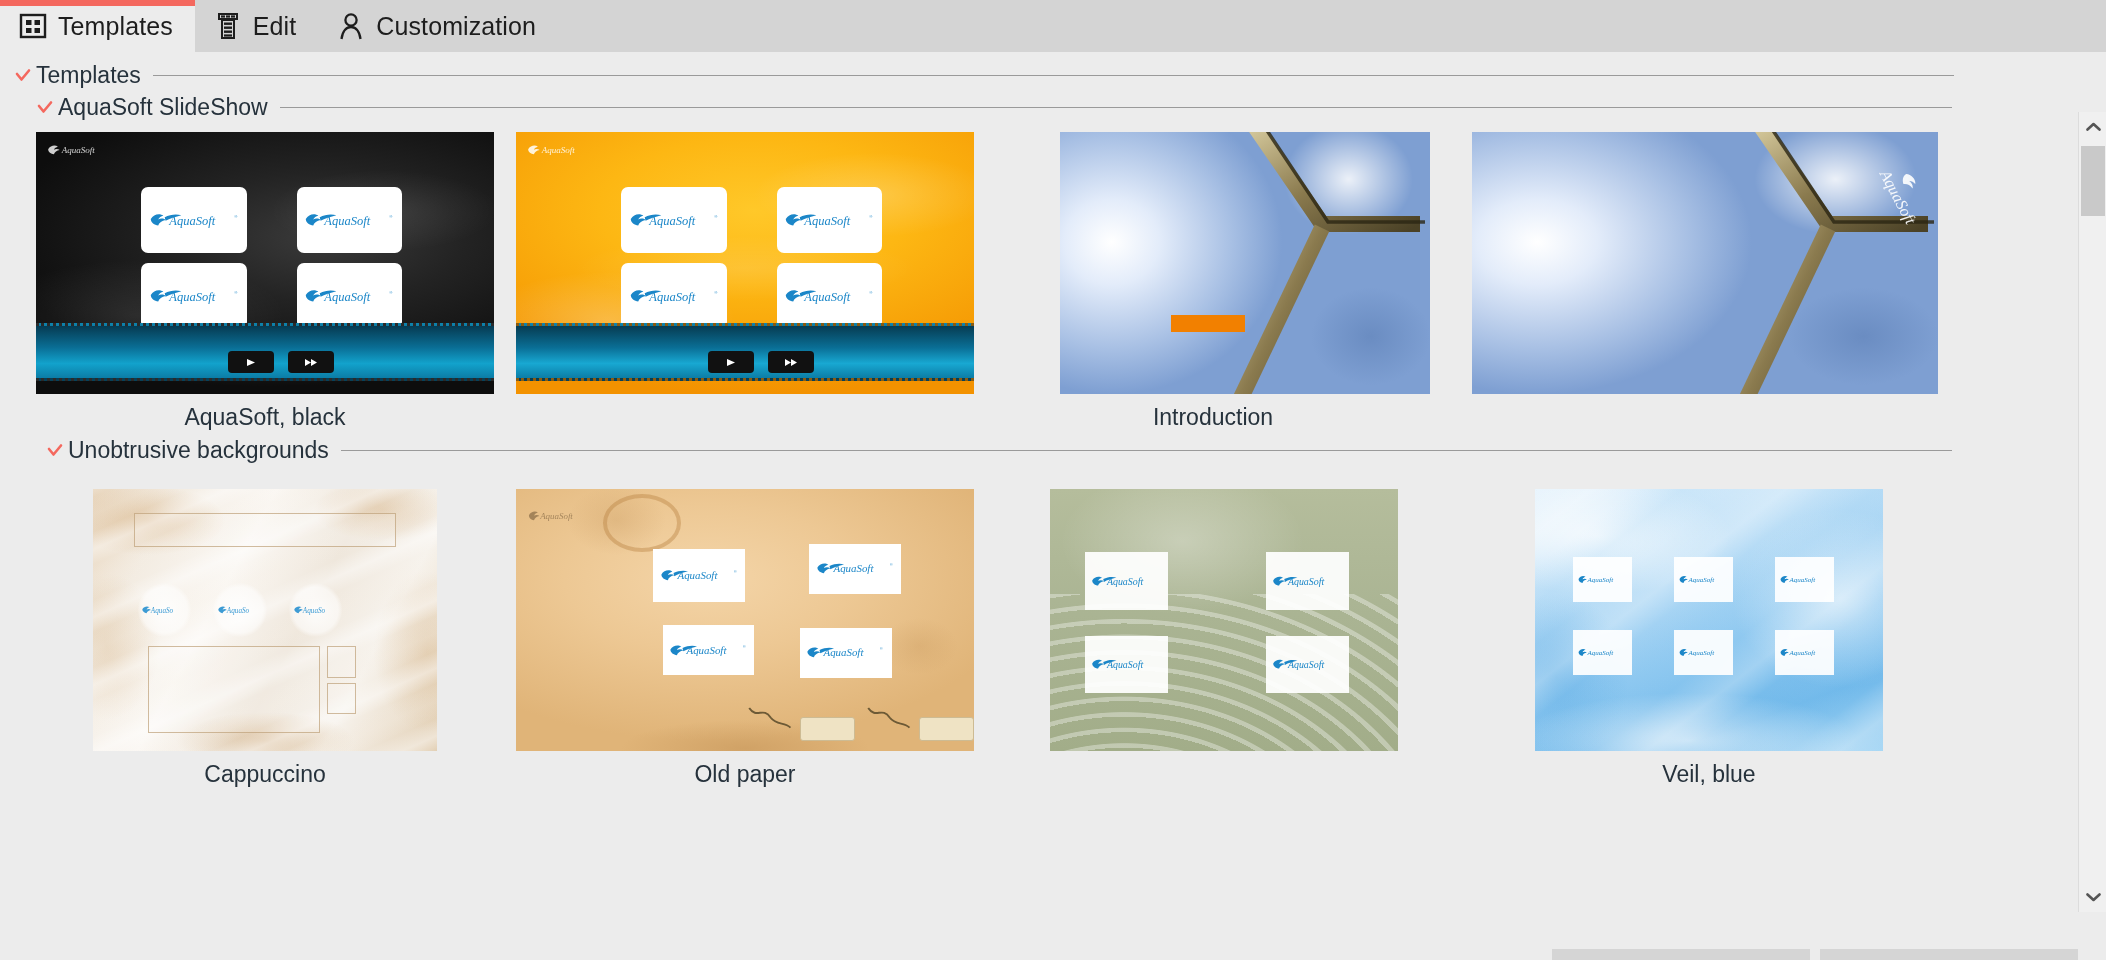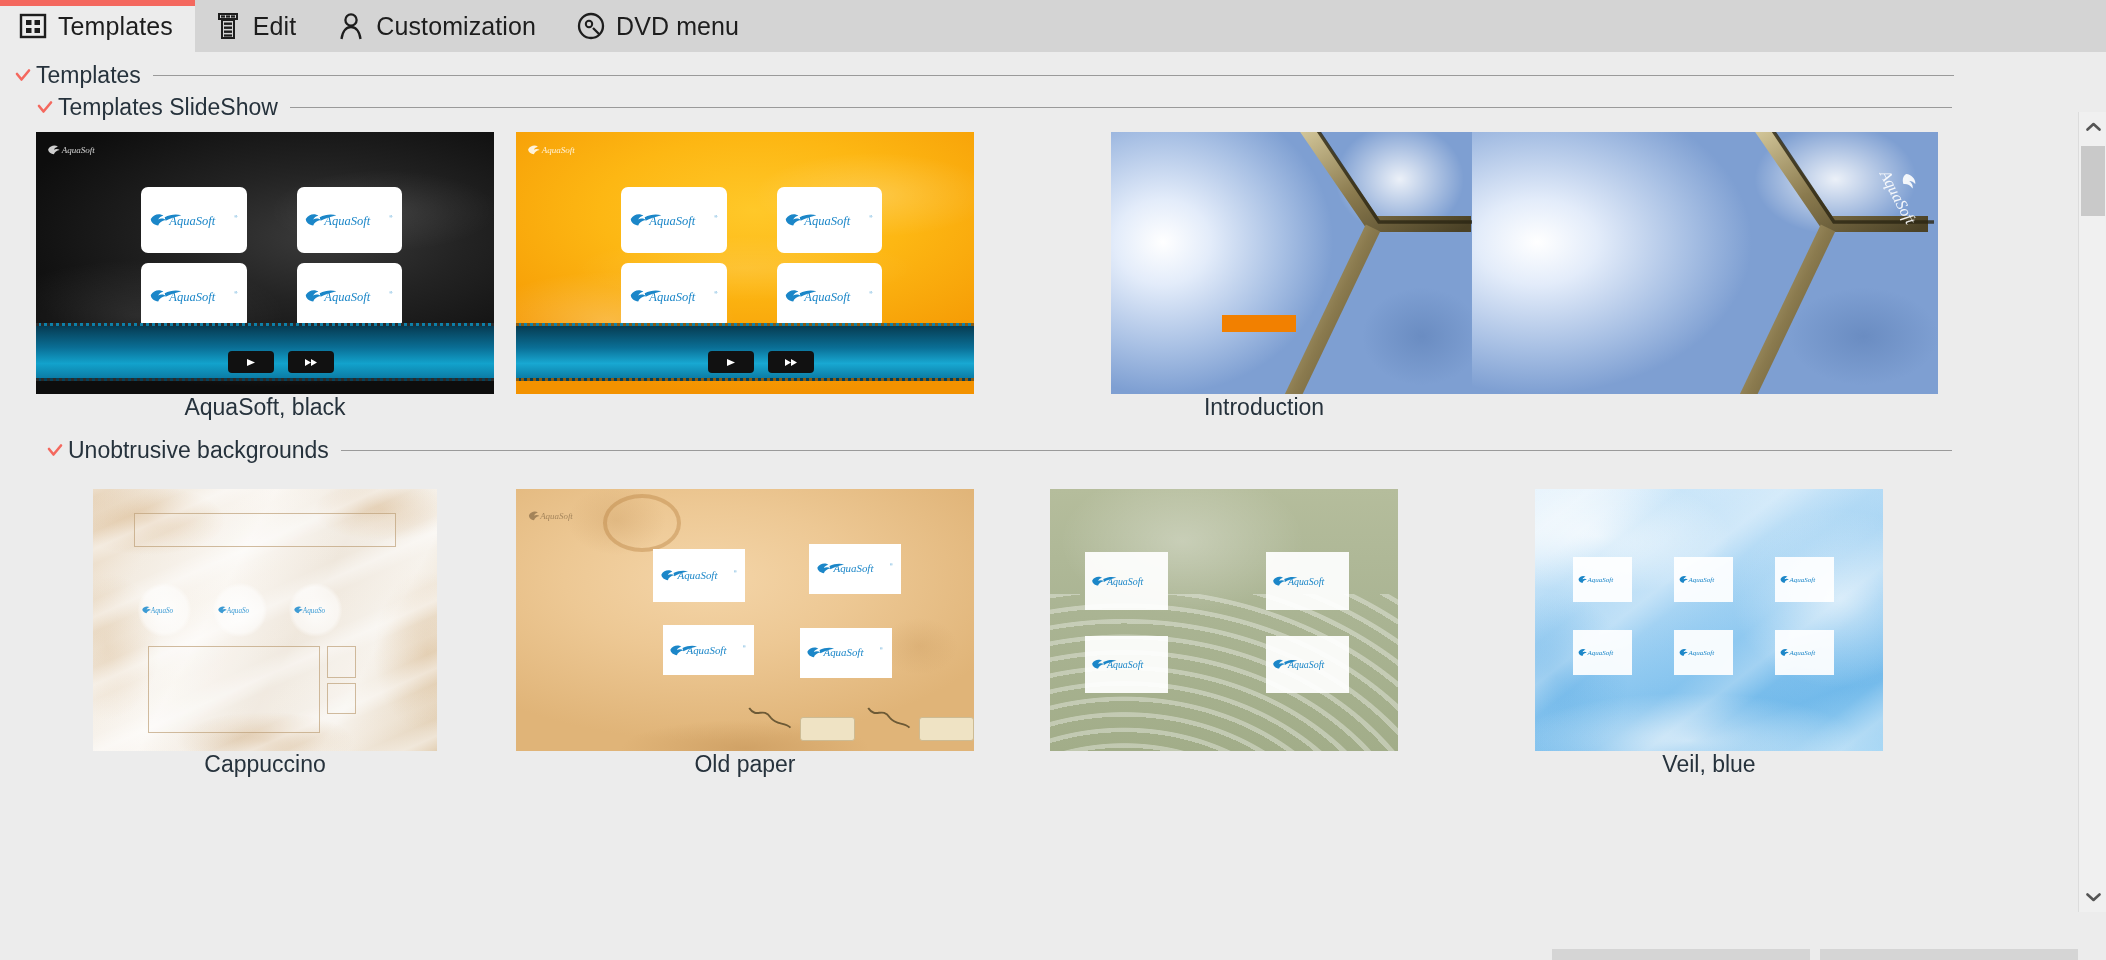--- a/index.html
+++ b/index.html
@@ -75,20 +75,21 @@
 
   
   .tile { position: absolute; }
   .thumb {
     position: relative; overflow: hidden;
     background: #fff;
   }
   .caption {
     text-align: center;
     font-size: 23px; color: #26323c;
+    margin-top: 10px;
     white-space: nowrap;
   }
 
   
   .logo-card {
     position: absolute;
     background: #fff;
     display: flex; align-items: center; justify-content: center;
     overflow: hidden;
   }
@@ -323,30 +324,20 @@
     <span class="tab-icon">
       <svg viewBox="0 0 30 30">
           <circle cx="15" cy="9" r="5.6" fill="none" stroke="#1d1d1d" stroke-width="2.3"></circle>
           <path d="M5.5 28 C6.6 19.5 10.8 16 15 16 C19.2 16 23.4 19.5 24.5 28" fill="none" stroke="#1d1d1d" stroke-width="2.3"></path>
         </svg>
     </span>
     <span class="tab-label">Customization</span>
   </div>
 
 
-  <div class="tab">
-    <span class="tab-icon">
-      <svg viewBox="0 0 30 30">
-          <circle cx="15" cy="15" r="12" fill="none" stroke="#1d1d1d" stroke-width="2.3"></circle>
-          <circle cx="13" cy="13" r="3.2" fill="none" stroke="#1d1d1d" stroke-width="2"></circle>
-          <path d="M17 17 L23.5 23.5" stroke="#1d1d1d" stroke-width="2.3" fill="none"></path>
-        </svg>
-    </span>
-    <span class="tab-label">DVD menu</span>
-  </div>
 
 </div>
 
 <div id="content">
 
   <div class="section-head" id="sec-templates">
     <span class="chev">
       <svg viewBox="0 0 18 18">
           <path d="M3 7 L7.5 12.5 L15 3.5" stroke="#f4685e" stroke-width="2.6" fill="none" stroke-linecap="round" stroke-linejoin="round"></path>
         </svg>
@@ -354,21 +345,21 @@
     <span class="sec-title">Templates</span>
     <span class="sec-rule"></span>
   </div>
 
   <div class="section-head" id="grp-aquasoft">
     <span class="chev">
       <svg viewBox="0 0 18 18">
           <path d="M3 7 L7.5 12.5 L15 3.5" stroke="#f4685e" stroke-width="2.6" fill="none" stroke-linecap="round" stroke-linejoin="round"></path>
         </svg>
     </span>
-    <span class="sec-title">Templates SlideShow</span>
+    <span class="sec-title">AquaSoft SlideShow</span>
     <span class="sec-rule"></span>
   </div>
 
   <div class="tile" style="left:36px; top:80px; width:458px;">
     <div class="thumb t-black" style="width:458px; height:262px;">
       <div class="swirl"></div>
       <svg class="logo-svg" style="position:absolute; left:10px; top:8px; width:72px; height:20px;" viewBox="0 0 200 44">
         <path d="M6 20 C12 9, 26 7, 33 13 C28 14, 24 17, 22 21 C28 18, 34 19, 38 22 C30 23, 24 28, 22 34 C14 33, 6 28, 6 20 Z" fill="#ffffff" opacity=".8"></path>
         <text x="44" y="30" font-family="Liberation Serif, serif" font-style="italic" font-size="25" fill="#ffffff" opacity=".8">AquaSoft</text>
       </svg>
@@ -465,21 +456,21 @@
           </svg>
       </div>
       <div class="playbtn" style="left:55%;">
         <svg viewBox="0 0 16 11">
             <path d="M2 2 L8 5.5 L2 9 Z M8 2 L14 5.5 L8 9 Z" fill="#fff"></path>
           </svg>
       </div>
     </div>
   </div>
 
-  <div class="tile" style="left:1111px; top:80px; width:306px;">
+  <div class="tile" style="left:1060px; top:80px; width:306px;">
     <div class="thumb t-blue" style="width:370px; height:262px;">
       <div class="glow2"></div>
       <svg class="hexframe" viewBox="0 0 370 262" preserveAspectRatio="none">
         <defs>
           <linearGradient id="gold1" x1="0" y1="0" x2="1" y2="1">
             <stop offset="0%" stop-color="#d9cda0"></stop>
               <stop offset="50%" stop-color="#8a7a4e"></stop>
               <stop offset="100%" stop-color="#4a4126"></stop>
           </linearGradient>
         </defs>

